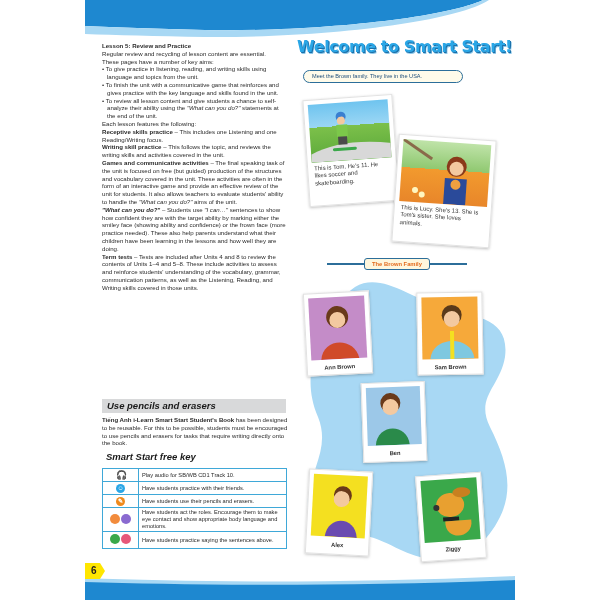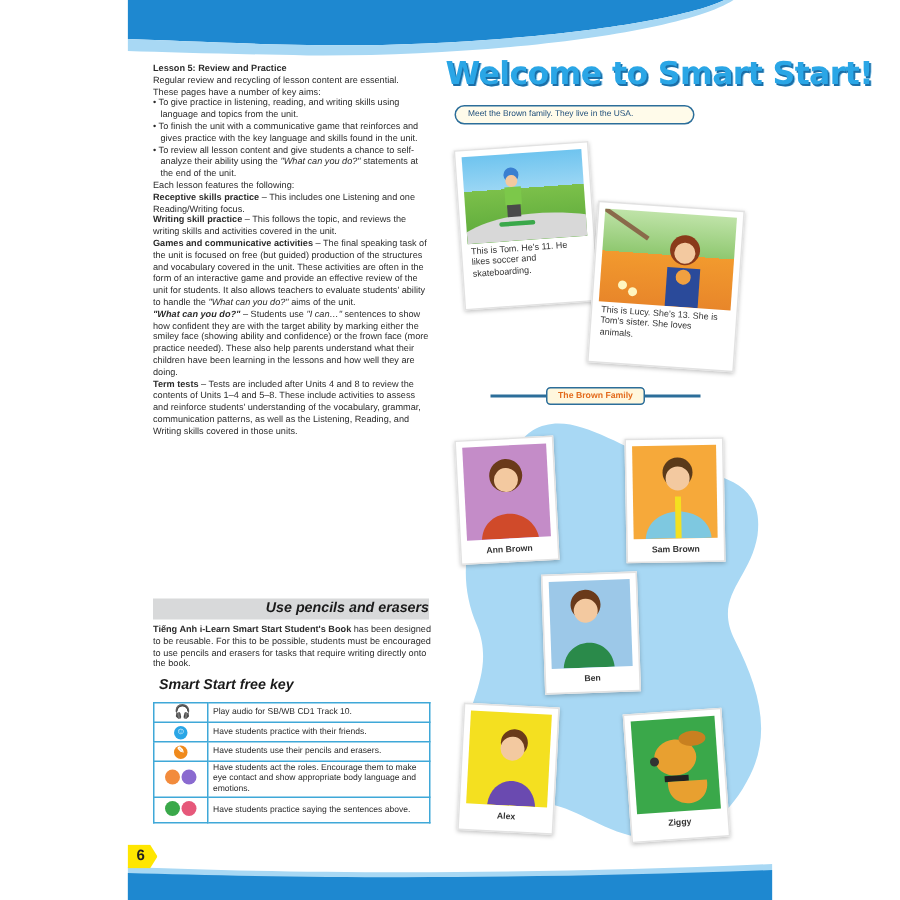--- a/index.html
+++ b/index.html
@@ -27,21 +27,21 @@
     .left-col .h-lesson { font-weight: bold; }
     .left-col ul { list-style: none; }
     .left-col li { padding-left: 5px; text-indent: -5px; }
     .left-col li::before { content: "• "; }
     .left-col b { font-weight: bold; }
     .left-col i { font-style: italic; }
 
     .section-bar {
       position: absolute; left: 102px; top: 399px; width: 184px; height: 14px;
       background: #d8d9da; color: #1a1a1a; font-weight: bold; font-style: italic;
-      font-size: 9.5px; line-height: 14px; padding-left: 5px; text-align: right;
+      font-size: 9.5px; line-height: 14px; padding-left: 5px;
     }
     .pencil-text { position: absolute; left: 102px; top: 416px; width: 186px; font-size: 6.1px; line-height: 7.8px; color: #2b2b2b; }
     .pencil-text b { font-weight: bold; }
 
     .icon-key-title { position: absolute; left: 106px; top: 451px; font-weight: bold; font-style: italic; font-size: 9.5px; color: #1a1a1a; }
 
     .icon-table {
       position: absolute; left: 102px; top: 468px; width: 185px;
       border-collapse: collapse; font-size: 5.7px; line-height: 7px; color: #2b2b2b;
     }
@@ -49,21 +49,21 @@
     .icon-table td.ic { width: 36px; text-align: center; padding: 0; }
     .icon-table tr.r1 td { height: 13px; }
     .icon-table tr.r4 td { height: 24px; }
     .icon-table tr.r5 td { height: 17px; }
 
     .ic-dot { display: inline-block; width: 9px; height: 9px; border-radius: 50%; color: #fff; font-size: 6px; line-height: 9px; text-align: center; font-weight: bold; }
 
     
     .title {
       position: absolute; left: 297px; top: 37px; width: 220px;
-      font-family: "DejaVu Sans", sans-serif; font-weight: bold; font-size: 21px;
+      font-family: "DejaVu Sans", sans-serif; font-weight: bold; font-size: 16px;
       color: #2aa6e6; letter-spacing: -0.4px;
       text-shadow: 1px 1px 0 #1b6fa8, -0.6px -0.6px 0 #ffffff, 1.6px 1.6px 0 #8ec8ea;
       white-space: nowrap;
     }
     .subtitle-pill {
       position: absolute; left: 303px; top: 70px; width: 160px; height: 13px;
       border: 1.2px solid #2c6e9a; border-radius: 7px; background: #fffbea;
       font-size: 5.6px; line-height: 11px; color: #1f4e7a; padding-left: 8px; white-space: nowrap;
     }
 

